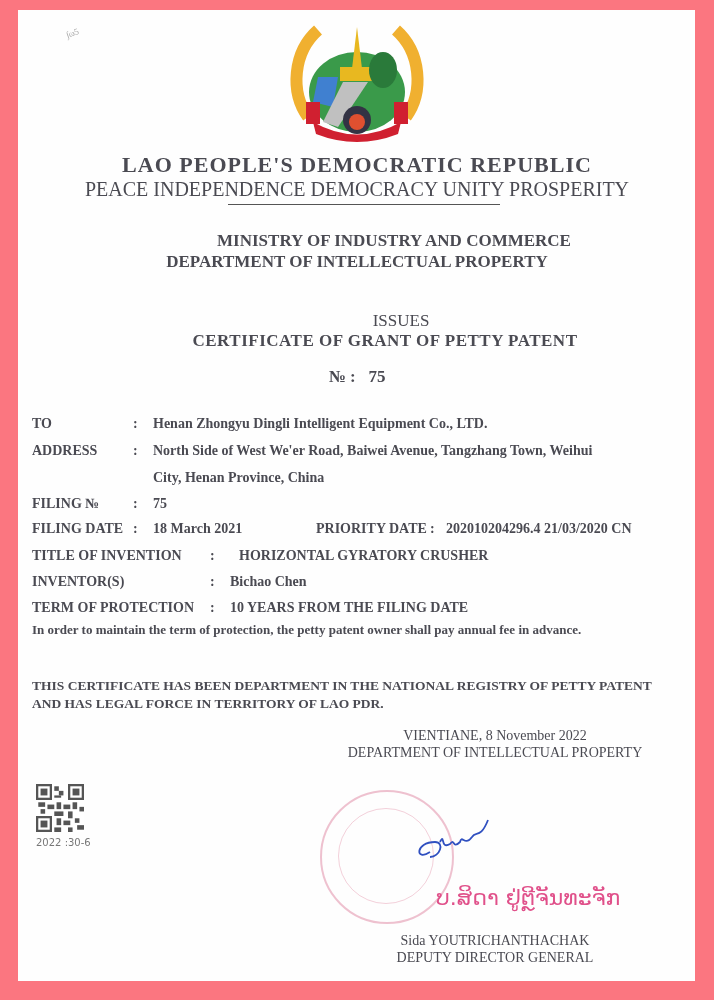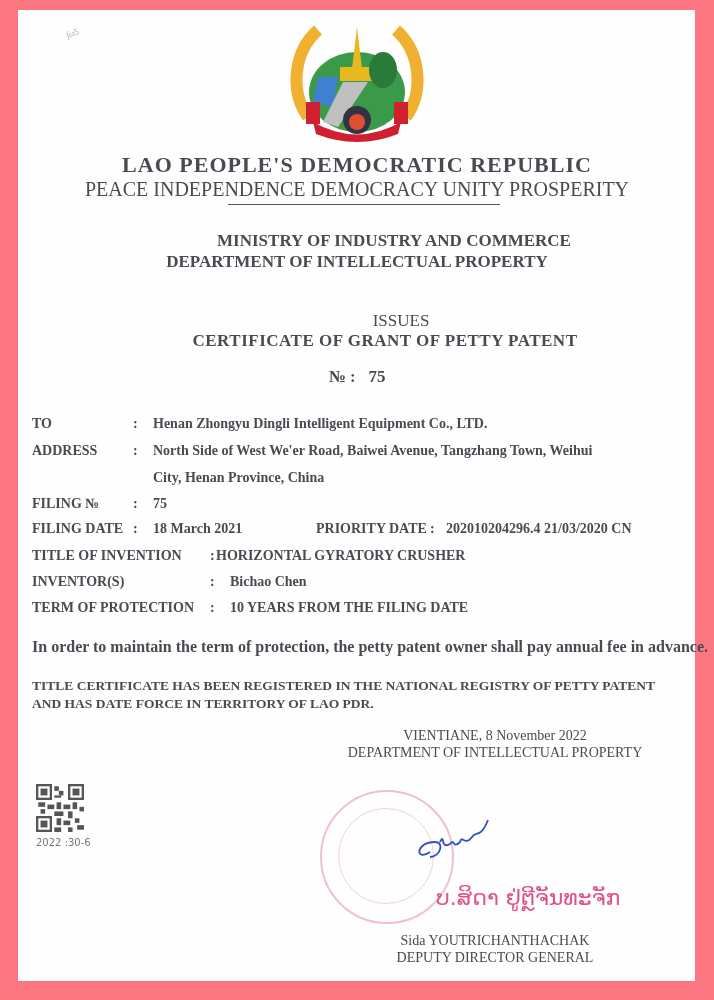--- a/index.html
+++ b/index.html
@@ -78,33 +78,33 @@
 
 <div class="row lbl" style="top:521px">FILING DATE</div>
 <div class="row" style="left:133px;top:521px">:</div>
 <div class="row" style="left:153px;top:521px">18 March 2021</div>
 <div class="row" style="left:316px;top:521px">PRIORITY DATE</div>
 <div class="row" style="left:430px;top:521px">:</div>
 <div class="row" style="left:446px;top:521px">202010204296.4  21/03/2020  CN</div>
 
 <div class="row lbl" style="top:548px">TITLE OF INVENTION</div>
 <div class="row" style="left:210px;top:548px">:</div>
-<div class="row" style="left:216px;top:548px">HORIZONTAL GYRATORY CRUSHER</div>
+<div class="row" style="left:239px;top:548px">HORIZONTAL GYRATORY CRUSHER</div>
 
 <div class="row lbl" style="top:574px">INVENTOR(S)</div>
 <div class="row" style="left:210px;top:574px">:</div>
 <div class="row" style="left:230px;top:574px">Bichao Chen</div>
 
 <div class="row lbl" style="top:600px">TERM OF PROTECTION</div>
 <div class="row" style="left:210px;top:600px">:</div>
 <div class="row" style="left:230px;top:600px">10 YEARS FROM THE FILING DATE</div>
 
-<div class="para" style="top:638px;font-size:16px">In order to maintain the term of protection, the petty patent owner shall pay annual fee in advance.</div>
-<div class="para" style="top:678px">TITLE CERTIFICATE HAS BEEN REGISTERED IN THE NATIONAL REGISTRY OF PETTY PATENT</div>
-<div class="para" style="top:696px">AND HAS DATE FORCE IN TERRITORY OF LAO PDR.</div>
+<div class="para" style="top:622px;font-size:13px">In order to maintain the term of protection, the petty patent owner shall pay annual fee in advance.</div>
+<div class="para" style="top:678px">THIS CERTIFICATE HAS BEEN DEPARTMENT IN THE NATIONAL REGISTRY OF PETTY PATENT</div>
+<div class="para" style="top:696px">AND HAS LEGAL FORCE IN TERRITORY OF LAO PDR.</div>
 
 <div class="sig" style="top:728px">
   <span>VIENTIANE,</span>
   <span class="b">8 November 2022</span>
 </div>
 <div class="sig" style="top:745px">DEPARTMENT OF INTELLECTUAL PROPERTY</div>
 
 <div class="stamp"></div>
 <div class="stamp2"></div>
 

